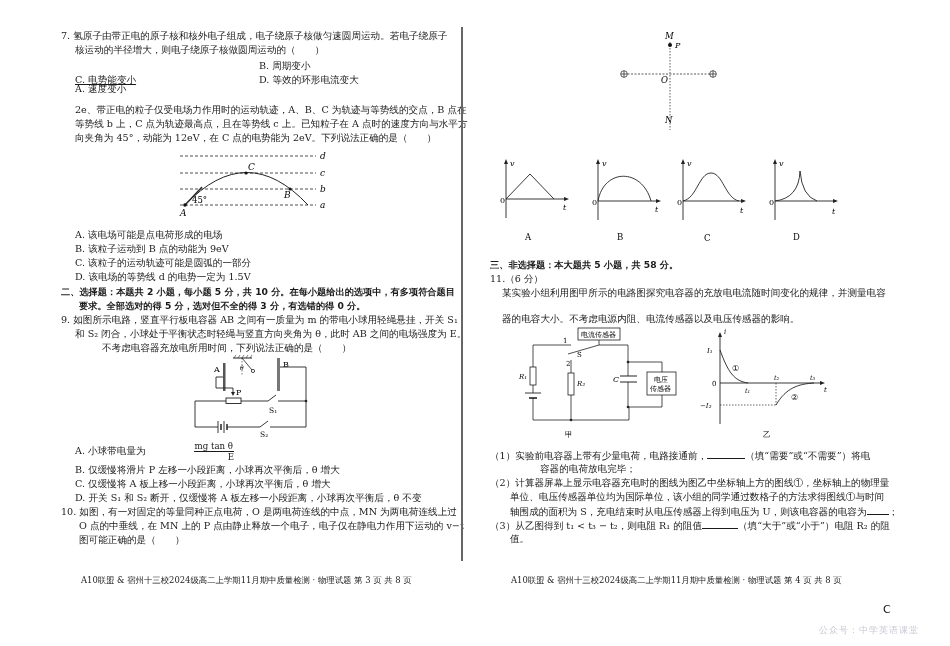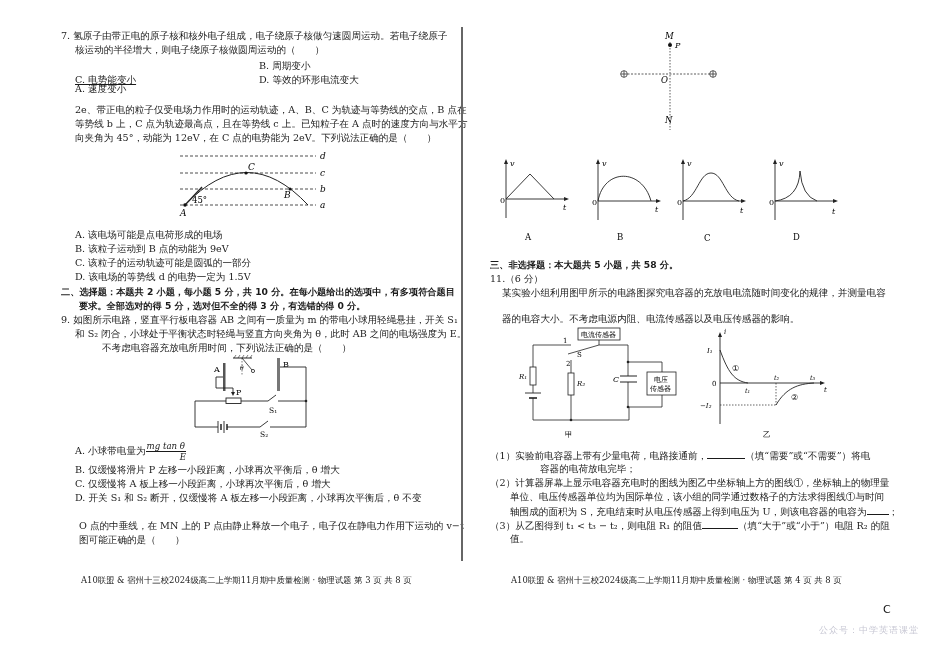--- a/index.html
+++ b/index.html
@@ -10,21 +10,21 @@
   .page { position:absolute; top:0; height:646px; }
   .left { left:0; width:460px; }
   .txt { position:absolute; font-size:9.6px; line-height:14px; white-space:nowrap; }
   .bold { font-family: "DejaVu Sans", "Liberation Sans", sans-serif; font-weight:bold; font-size:9.2px; }
   .divider { position:absolute; left:461px; top:27px; width:1.5px; height:534px; background:#666; }
   .footer { position:absolute; font-size:8.4px; color:#222; white-space:nowrap; }
   .corner-c { position:absolute; left:883px; top:603px; font-family:"DejaVu Sans", sans-serif; font-size:11px; color:#111; }
   .watermark { position:absolute; left:819px; top:624px; font-size:9px; color:#c8c8d4; letter-spacing:1px; white-space:nowrap; }
   svg { position:absolute; overflow:visible; }
   svg text { font-family:"DejaVu Serif", "Liberation Serif", serif; }
-  .frac { display:inline-block; vertical-align:middle; text-align:right; font-style:italic; font-size:8.6px; line-height:10px; }
+  .frac { display:inline-block; vertical-align:middle; text-align:right; font-size:8.6px; line-height:10px;margin-left:48px; }
   .frac .num { border-bottom:1px solid #1a1a1a; padding:0 1px; }
   .blank { display:inline-block; border-bottom:1px solid #1a1a1a; height:10px; vertical-align:baseline; }
 </style>
 </head>
 <body>
 
 <div class="page left">
 
   <div class="txt" style="left:61px;top:29px;">7.  氢原子由带正电的原子核和核外电子组成，电子绕原子核做匀速圆周运动。若电子绕原子</div>
   <div class="txt" style="left:75px;top:43px;">核运动的半径增大，则电子绕原子核做圆周运动的（　　）</div>
@@ -115,20 +115,21 @@
     <text x="70" y="82" font-size="7.5">S₂</text>
   </svg>
 
   <div class="txt" style="left:75px;top:440px;line-height:22px;">
     <span>A.  小球带电量为</span><span class="frac"><div class="num">mg tan θ</div><div>E</div></span>
   </div>
   <div class="txt" style="left:75px;top:463px;">B.  仅缓慢将滑片 P 左移一小段距离，小球再次平衡后，θ 增大</div>
   <div class="txt" style="left:75px;top:491px;">D.  开关 S₁ 和 S₂ 断开，仅缓慢将 A 板左移一小段距离，小球再次平衡后，θ 不变</div>
   <div class="txt" style="left:75px;top:477px;">C.  仅缓慢将 A 板上移一小段距离，小球再次平衡后，θ 增大</div>
 
+  <div class="txt" style="left:61px;top:505px;">10.  如图，有一对固定的等量同种正点电荷，O 是两电荷连线的中点，MN 为两电荷连线上过</div>
   <div class="txt" style="left:79px;top:519px;">O 点的中垂线，在 MN 上的 P 点由静止释放一个电子，电子仅在静电力作用下运动的 v−t</div>
   <div class="txt" style="left:79px;top:533px;text-align:right;">图可能正确的是（　　）</div>
 
   <div class="footer" style="left:81px;top:575px;">A10联盟 &amp; 宿州十三校2024级高二上学期11月期中质量检测 ·  物理试题  第 3 页  共 8 页</div>
 </div>
 
 <div class="divider"></div>
 
 <div>
   <svg style="left:615px;top:30px;" width="110" height="115" viewBox="0 0 110 115">

